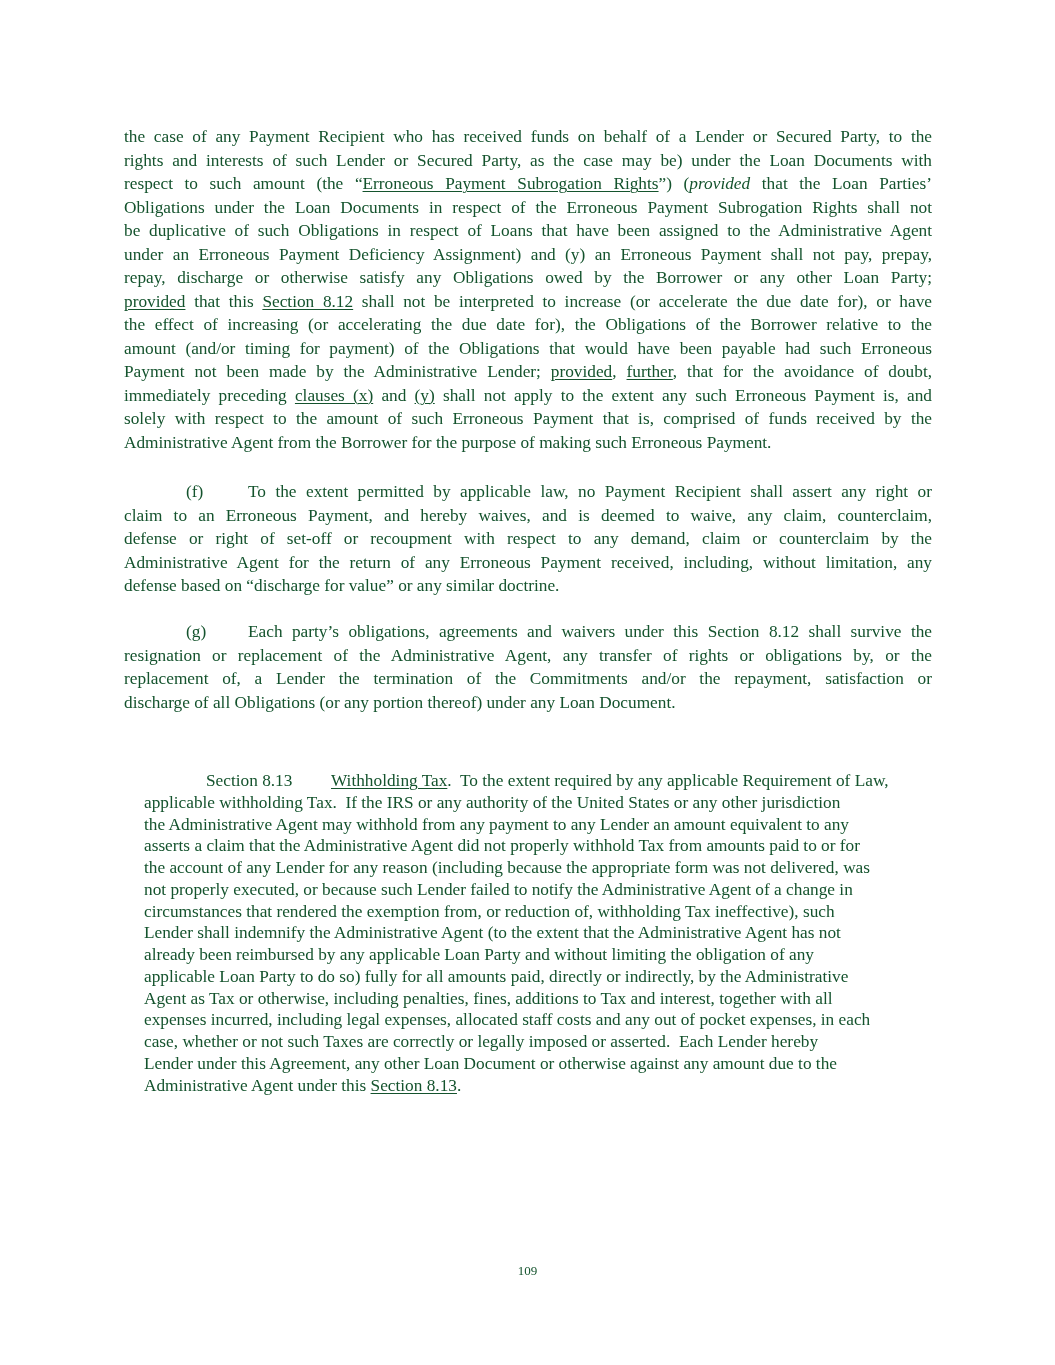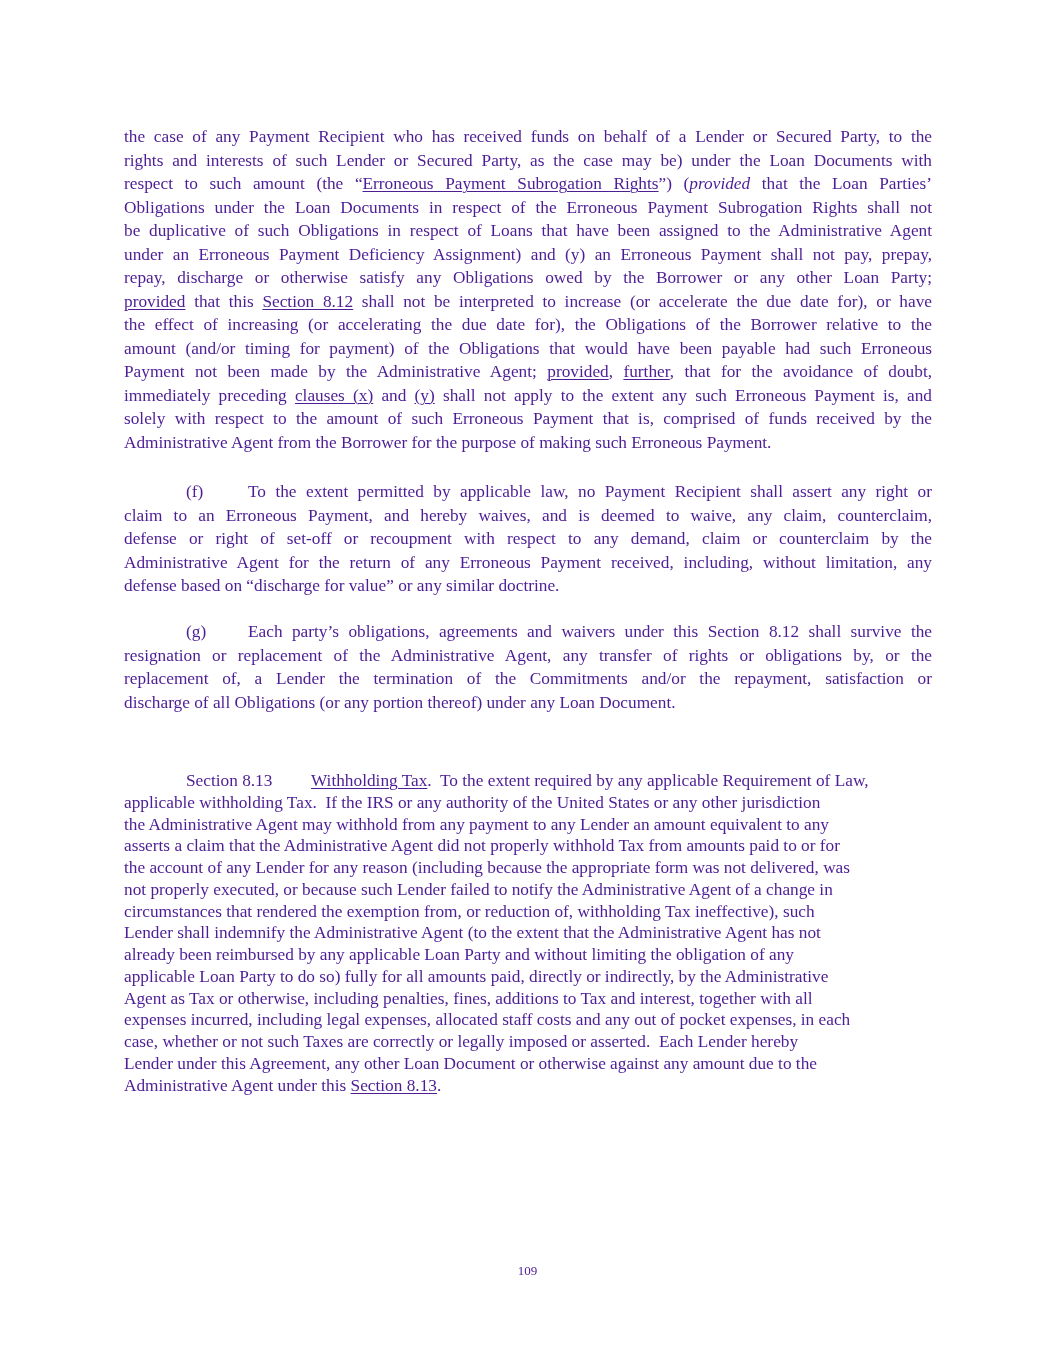--- a/index.html
+++ b/index.html
@@ -1,52 +1,52 @@
 <!DOCTYPE html>
 <html><head>
 <meta charset="utf-8">
 <style>
   html, body { margin: 0; padding: 0; background: #ffffff; }
   body { width: 1055px; height: 1365px; position: relative; overflow: hidden; }
   .page {
     position: absolute; left: 0; top: 0; width: 1002px; height: 1365px;
-    background: #ffffff; color: #4c1d95;
+    background: #ffffff; color: #14532d;
     font-family: "Liberation Serif", serif;
     font-size: 17.3px;
   }
   .block { position: absolute; left: 124px; width: 808px; }
   .jline { display: block; text-align: justify; text-align-last: justify; white-space: normal; height: 23.5px; overflow: hidden; }
   .lastline { text-align-last: left; }
   .u { text-decoration: underline; text-underline-offset: 2px; text-decoration-thickness: 1px; }
   .i { font-style: italic; }
   #blk1 { top: 125px; line-height: 23.5px; }
   #blk2 { top: 480px; line-height: 23.5px; }
   #blk3 { top: 620px; line-height: 23.5px; }
   #blk4 { top: 770px; line-height: 21.75px; }
-  #blk4 .l4 { display: block; white-space: nowrap; height: 21.75px; }
+  #blk4 .l4 { display: block; white-space: nowrap; height: 21.75px; margin-left: 20px; }
   .indent { padding-left: 62px; }
   #pagenum { position: absolute; top: 1263px; left: 0; width: 1055px; text-align: center; font-size: 13px; }
 </style>
 </head>
 <body>
 
 <div class="page">
 
   <div id="blk1" class="block">
       <span class="jline"><span>the case of any Payment Recipient who has received funds on behalf of a Lender or Secured Party, to the</span></span>
       <span class="jline"><span>rights and interests of such Lender or Secured Party, as the case may be) under the Loan Documents with</span></span>
       <span class="jline"><span>respect to such amount (the “</span><span class="u">Erroneous Payment Subrogation Rights</span><span>”) (</span><span class="i">provided</span><span> that the Loan Parties’</span></span>
       <span class="jline"><span>Obligations under the Loan Documents in respect of the Erroneous Payment Subrogation Rights shall not</span></span>
       <span class="jline"><span>be duplicative of such Obligations in respect of Loans that have been assigned to the Administrative Agent</span></span>
       <span class="jline"><span>under an Erroneous Payment Deficiency Assignment) and (y) an Erroneous Payment shall not pay, prepay,</span></span>
       <span class="jline"><span>repay, discharge or otherwise satisfy any Obligations owed by the Borrower or any other Loan Party;</span></span>
       <span class="jline"><span class="u">provided</span><span> that this </span><span class="u">Section 8.12</span><span> shall not be interpreted to increase (or accelerate the due date for), or have</span></span>
       <span class="jline"><span>the effect of increasing (or accelerating the due date for), the Obligations of the Borrower relative to the</span></span>
       <span class="jline"><span>amount (and/or timing for payment) of the Obligations that would have been payable had such Erroneous</span></span>
-      <span class="jline"><span>Payment not been made by the Administrative Agent; </span><span class="u">provided</span><span>, </span><span class="u">further</span><span>, that for the avoidance of doubt,</span></span>
+      <span class="jline"><span>Payment not been made by the Administrative Lender; </span><span class="u">provided</span><span>, </span><span class="u">further</span><span>, that for the avoidance of doubt,</span></span>
       <span class="jline"><span>immediately preceding </span><span class="u">clauses (x)</span><span> and </span><span class="u">(y)</span><span> shall not apply to the extent any such Erroneous Payment is, and</span></span>
       <span class="jline"><span>solely with respect to the amount of such Erroneous Payment that is, comprised of funds received by the</span></span>
       <span class="jline lastline"><span>Administrative Agent from the Borrower for the purpose of making such Erroneous Payment.</span></span>
     </div>
 
   <div id="blk2" class="block">
     <span class="jline"><span class="indent" style="padding-left:62px"></span><span style="display:inline-block;width:62px;text-align:left">(f)</span><span>To the extent permitted by applicable law, no Payment Recipient shall assert any right or</span></span>
     <span class="jline">claim to  an Erroneous Payment, and hereby waives, and is deemed to waive, any claim, counterclaim,</span>
     <span class="jline">defense or right of set-off or recoupment with respect to any demand, claim or counterclaim by the</span>
     <span class="jline">Administrative Agent for the return of any Erroneous Payment received, including, without limitation, any</span>

